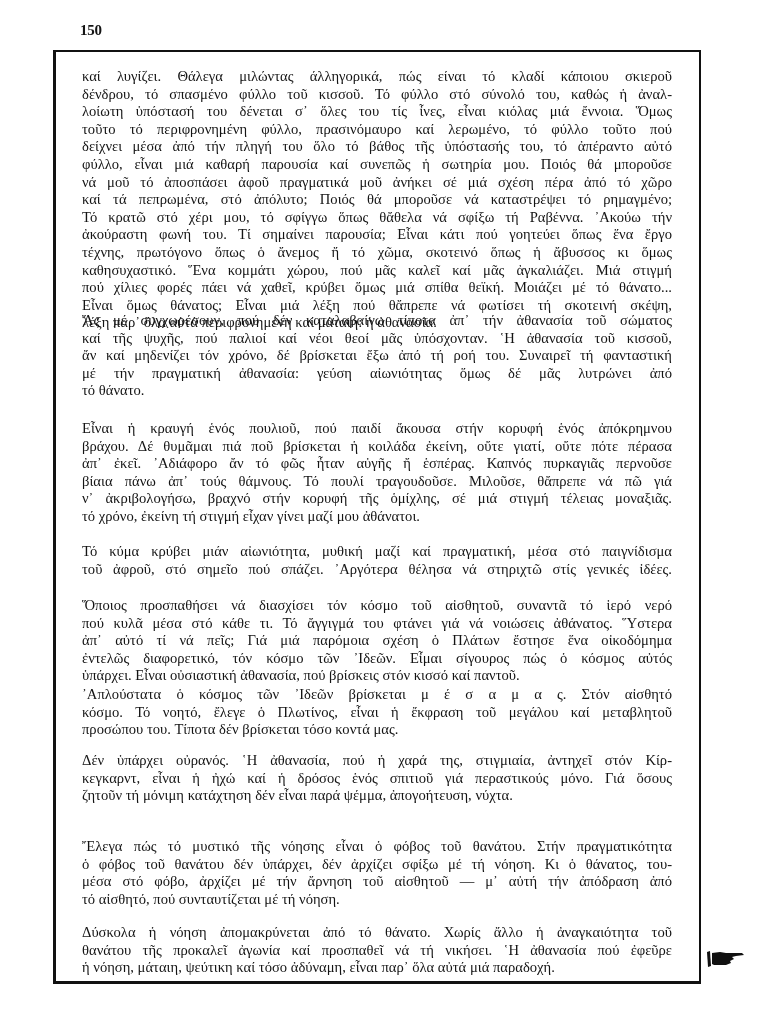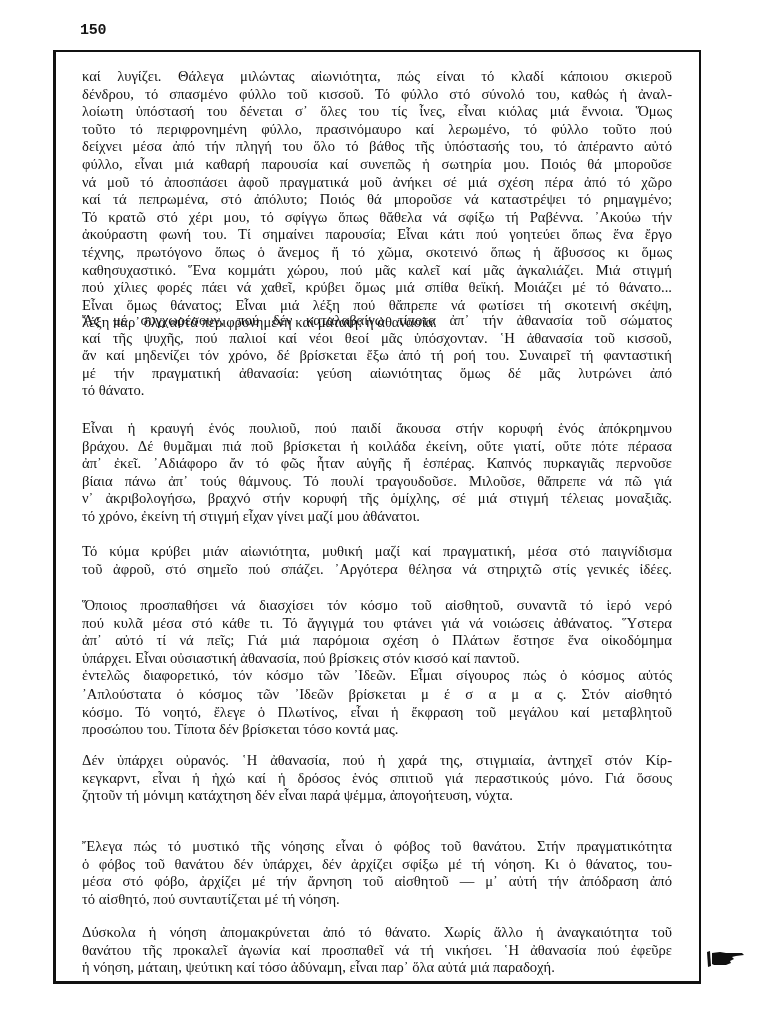--- a/index.html
+++ b/index.html
@@ -1,39 +1,39 @@
 <!DOCTYPE html>
 <html><head>
 <meta charset="utf-8">
 <style>
   html, body { margin: 0; padding: 0; background: #ffffff; }
   body { width: 768px; height: 1024px; position: relative; overflow: hidden;
          font-family: "Liberation Serif", "DejaVu Serif", serif; color: #141414; }
   .page-number { position: absolute; left: 80px; top: 22px; font-size: 15px;
-                 font-weight: bold; letter-spacing: -0.3px; font-family: Liberation Mono, monospace; }
+                 font-weight: bold; letter-spacing: -0.3px; }
   .frame { position: absolute; left: 53px; top: 50px; width: 643px; height: 929px;
            border: 2.5px solid #111; border-left-width: 3px; border-bottom-width: 3px;
            box-sizing: content-box; }
   .text-block { position: absolute; left: 82px; width: 590px; font-size: 14.6px;
                 line-height: 17.6px; }
   .line { display: block; white-space: nowrap; text-align: justify;
           text-align-last: justify; height: 17.6px; }
   .line.last { text-align-last: left; }
   .pointer-hand { position: absolute; left: 706px; top: 949px; width: 40px; height: 20px; }
 </style>
 </head>
 <body>
 
 <div class="page-number">150</div>
 
 <div class="frame"></div>
 
 <div id="body-text">
     <div class="text-block" style="top: 68px;">
-      <span class="line">καί λυγίζει. Θάλεγα μιλώντας αἰωνιότητα, πώς είναι τό κλαδί κάποιου σκιεροῦ</span>
+      <span class="line">καί λυγίζει. Θάλεγα μιλώντας άλληγορικά, πώς είναι τό κλαδί κάποιου σκιεροῦ</span>
       <span class="line">δένδρου, τό σπασμένο φύλλο τοῦ κισσοῦ. Τό φύλλο στό σύνολό του, καθώς ἡ ἀναλ-</span>
       <span class="line">λοίωτη ὑπόστασή του δένεται σ᾽ ὅλες του τίς ἶνες, εἶναι κιόλας μιά ἔννοια. Ὅμως</span>
       <span class="line">τοῦτο τό περιφρονημένη φύλλο, πρασινόμαυρο καί λερωμένο, τό φύλλο τοῦτο πού</span>
       <span class="line">δείχνει μέσα ἀπό τήν πληγή του ὅλο τό βάθος τῆς ὑπόστασής του, τό ἀπέραντο αὐτό</span>
       <span class="line">φύλλο, εἶναι μιά καθαρή παρουσία καί συνεπῶς ἡ σωτηρία μου. Ποιός θά μποροῦσε</span>
       <span class="line">νά μοῦ τό ἀποσπάσει ἀφοῦ πραγματικά μοῦ ἀνήκει σέ μιά σχέση πέρα ἀπό τό χῶρο</span>
       <span class="line">καί τά πεπρωμένα, στό ἀπόλυτο; Ποιός θά μποροῦσε νά καταστρέψει τό ρημαγμένο;</span>
       <span class="line">Τό κρατῶ στό χέρι μου, τό σφίγγω ὅπως θἄθελα νά σφίξω τή Ραβέννα. ᾽Ακούω τήν</span>
       <span class="line">ἀκούραστη φωνή του. Τί σημαίνει παρουσία; Εἶναι κάτι πού γοητεύει ὅπως ἕνα ἔργο</span>
       <span class="line">τέχνης, πρωτόγονο ὅπως ὁ ἄνεμος ἤ τό χῶμα, σκοτεινό ὅπως ἡ ἄβυσσος κι ὅμως</span>
@@ -58,22 +58,22 @@
       <span class="line last">τό χρόνο, ἐκείνη τή στιγμή εἶχαν γίνει μαζί μου ἀθάνατοι.</span>
     </div>
     <div class="text-block" style="top: 543px;">
       <span class="line">Τό κύμα κρύβει μιάν αἰωνιότητα, μυθική μαζί καί πραγματική, μέσα στό παιγνίδισμα</span>
       <span class="line">τοῦ ἀφροῦ, στό σημεῖο πού σπάζει. ᾽Αργότερα θέλησα νά στηριχτῶ στίς γενικές ἰδέες.</span>
     </div>
     <div class="text-block" style="top: 597px;">
       <span class="line">Ὅποιος προσπαθήσει νά διασχίσει τόν κόσμο τοῦ αἰσθητοῦ, συναντᾶ τό ἱερό νερό</span>
       <span class="line">πού κυλᾶ μέσα στό κάθε τι. Τό ἄγγιγμά του φτάνει γιά νά νοιώσεις ἀθάνατος. Ὕστερα</span>
       <span class="line">ἀπ᾽ αὐτό τί νά πεῖς; Γιά μιά παρόμοια σχέση ὁ Πλάτων ἔστησε ἕνα οἰκοδόμημα</span>
+      <span class="line">ἐντελῶς διαφορετικό,  τόν κόσμο τῶν ᾽Ιδεῶν. Εἶμαι σίγουρος πώς ὁ κόσμος αὐτός</span>
       <span class="line last">ὑπάρχει. Εἶναι οὐσιαστική ἀθανασία, πού βρίσκεις στόν κισσό καί παντοῦ.</span>
-      <span class="line">ἐντελῶς διαφορετικό,  τόν κόσμο τῶν ᾽Ιδεῶν. Εἶμαι σίγουρος πώς ὁ κόσμος αὐτός</span>
     </div>
     <div class="text-block" style="top: 686px;">
       <span class="line">᾽Απλούστατα ὁ κόσμος τῶν ᾽Ιδεῶν βρίσκεται  μ έ σ α  μ α ς.  Στόν αἰσθητό</span>
       <span class="line">κόσμο. Τό νοητό, ἔλεγε ὁ Πλωτίνος, εἶναι ἡ ἔκφραση τοῦ μεγάλου καί μεταβλητοῦ</span>
       <span class="line last">προσώπου του. Τίποτα δέν βρίσκεται τόσο κοντά μας.</span>
     </div>
     <div class="text-block" style="top: 752px;">
       <span class="line">Δέν ὑπάρχει οὐρανός. ῾Η ἀθανασία, πού ἡ χαρά της, στιγμιαία, ἀντηχεῖ στόν Κίρ-</span>
       <span class="line">κεγκαρντ, εἶναι ἡ ἠχώ καί ἡ δρόσος ἑνός σπιτιοῦ γιά περαστικούς μόνο. Γιά ὅσους</span>
       <span class="line last">ζητοῦν τή μόνιμη κατάχτηση δέν εἶναι παρά ψέμμα, ἀπογοήτευση, νύχτα.</span>

